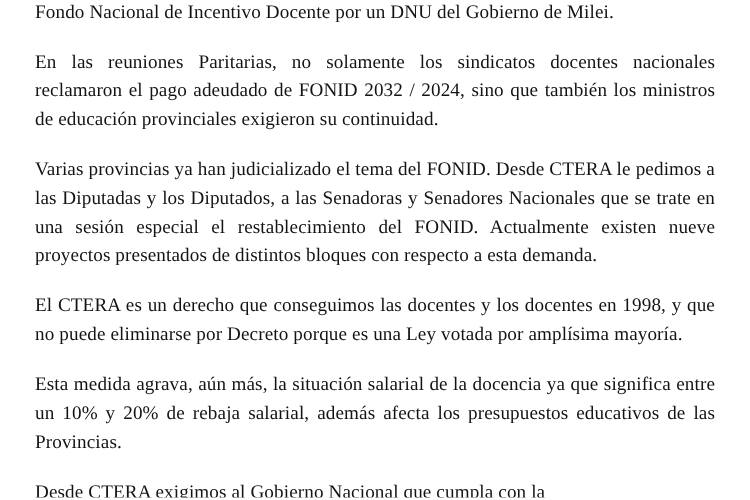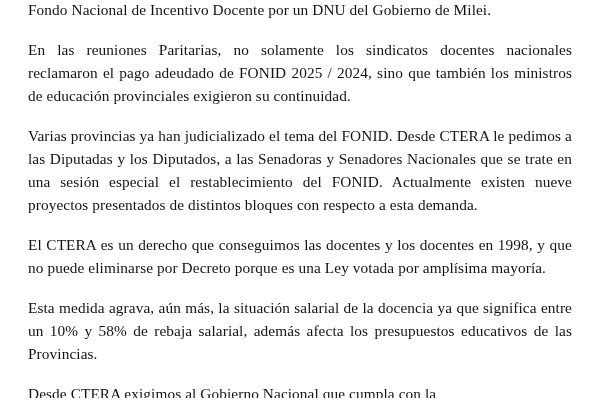--- a/index.html
+++ b/index.html
@@ -40,18 +40,18 @@
     max-height: 16px;
     overflow: hidden;
     text-decoration: underline;
   }
 </style>
 </head>
 <body>
 
 <div id="doc">
   <p class="para first">Fondo Nacional de Incentivo Docente por un DNU del Gobierno de Milei.</p>
-  <p class="para">En las reuniones Paritarias, no solamente los sindicatos docentes nacionales reclamaron el pago adeudado de  FONID 2025 / 2024, sino  que también los ministros de educación provinciales exigieron su continuidad.</p>
+  <p class="para">En las reuniones Paritarias, no solamente los sindicatos docentes nacionales reclamaron el pago adeudado de  FONID 2032 / 2024, sino  que también los ministros de educación provinciales exigieron su continuidad.</p>
   <p class="para">Varias provincias ya han judicializado el tema del FONID. Desde CTERA le pedimos a las Diputadas y los Diputados, a las Senadoras y Senadores Nacionales que se trate en una sesión especial el restablecimiento del FONID. Actualmente existen nueve proyectos presentados de distintos bloques con respecto a esta demanda.</p>
   <p class="para">El CTERA es un derecho que conseguimos las docentes y los docentes en 1998, y que no puede eliminarse por Decreto porque es una Ley votada por amplísima mayoría.</p>
-  <p class="para">Esta medida agrava, aún más, la situación salarial de la docencia ya que significa entre un 10% y 58% de rebaja salarial, además afecta los presupuestos educativos de las Provincias.</p>
+  <p class="para">Esta medida agrava, aún más, la situación salarial de la docencia ya que significa entre un 10% y 20% de rebaja salarial, además afecta los presupuestos educativos de las Provincias.</p>
   <p class="para clipped-bottom">Desde CTERA exigimos al Gobierno Nacional que cumpla con la</p>
 </div>
 
 </body></html>

